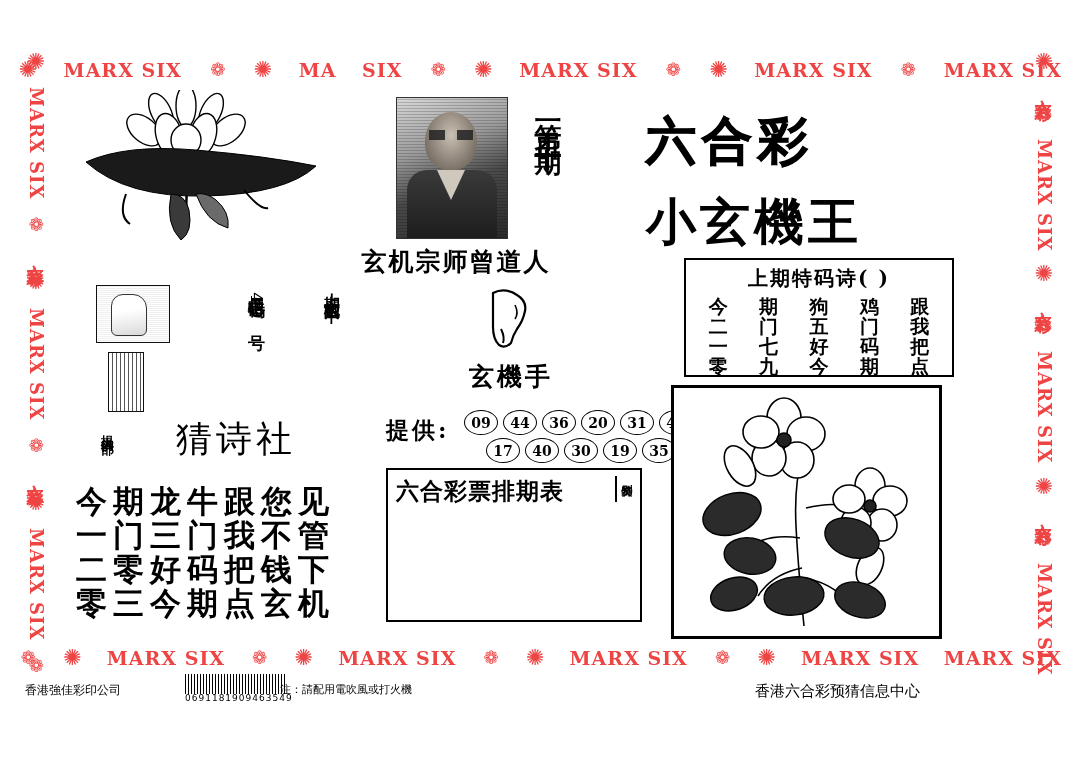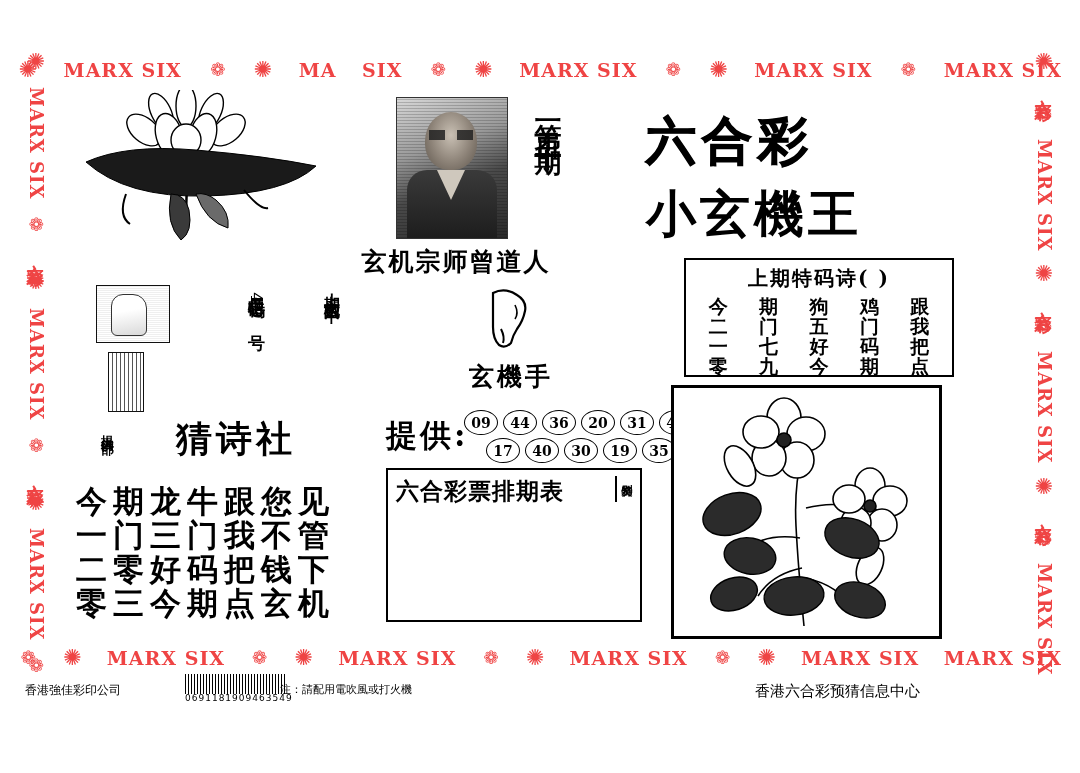--- a/index.html
+++ b/index.html
@@ -44,21 +44,21 @@
   .issue{position:absolute;left:470px;top:12px;width:40px;writing-mode:vertical-rl;
      font-family:"DejaVu Serif","Liberation Serif",serif;font-size:27px;letter-spacing:5px;font-weight:bold;}
 
   .master{position:absolute;left:280px;top:155px;width:240px;text-align:center;
      font-family:"DejaVu Serif","Liberation Serif",serif;font-size:25px;font-weight:bold;letter-spacing:2px;}
 
   
   #title{position:absolute;left:590px;top:18px;width:300px;}
   #title .t1{font-family:"DejaVu Serif","Liberation Serif",serif;font-size:50px;font-weight:bold;letter-spacing:6px;
       -webkit-text-stroke:1px #000;}
-  #title .t2{font-family:"DejaVu Serif","Liberation Serif",serif;font-size:50px;font-weight:bold;letter-spacing:4px;margin-top:6px;}
+  #title .t2{font-family:"DejaVu Serif","Liberation Serif",serif;font-size:50px;font-weight:bold;letter-spacing:4px;margin-top:14px;}
 
   
   #poembox{position:absolute;left:628px;top:168px;width:266px;height:115px;border:2px solid #000;}
   #poembox .hd{text-align:center;font-size:20px;font-weight:bold;letter-spacing:2px;margin-top:5px;
      font-family:"DejaVu Serif","Liberation Serif",serif;}
   #poembox .grid{display:grid;grid-template-columns:repeat(5,1fr);gap:0 2px;padding:4px 8px 0 8px;}
   #poembox .grid span{font-family:"DejaVu Serif","Liberation Serif",serif;font-size:19px;font-weight:bold;text-align:center;line-height:20px;}
 
   
   #stamp{position:absolute;left:40px;top:195px;width:72px;height:56px;border:1px solid #111;
@@ -68,30 +68,30 @@
      border:1px solid #333;border-radius:12px 14px 6px 6px;}
   #bar{position:absolute;left:52px;top:262px;width:34px;height:58px;border:1px solid #111;
      background:repeating-linear-gradient(90deg,#fff 0 3px,#555 3px 4px);}
 
   .vtext{writing-mode:vertical-rl;font-family:"DejaVu Serif","Liberation Serif",serif;font-weight:bold;}
   #v-zhong{position:absolute;left:190px;top:193px;font-size:17px;letter-spacing:3px;text-align:center;}
   #v-shang{position:absolute;left:265px;top:190px;font-size:16px;letter-spacing:3px;}
   #v-tigong{position:absolute;left:42px;top:335px;font-size:13px;letter-spacing:2px;}
 
   #guesspoem{position:absolute;left:120px;top:325px;font-family:"DejaVu Serif","Liberation Serif",serif;
-     font-size:36px;font-weight:bold;letter-spacing:4px;}
+     font-size:36px;font-weight:normal;letter-spacing:4px;}
 
   
   #handicon{position:absolute;left:425px;top:195px;width:60px;height:70px;}
   #handlabel{position:absolute;left:390px;top:270px;width:130px;text-align:center;
      font-family:"DejaVu Serif","Liberation Serif",serif;font-size:25px;font-weight:bold;letter-spacing:3px;}
 
   
   #provide{position:absolute;left:330px;top:325px;font-family:"DejaVu Serif","Liberation Serif",serif;
-     font-size:31px;font-weight:bold;letter-spacing:3px;}
+     font-size:23px;font-weight:bold;letter-spacing:3px;}
   #balls{position:absolute;left:408px;top:320px;width:240px;}
   #balls .row{display:flex;gap:5px;margin-bottom:3px;}
   #balls .row.second{padding-left:22px;}
   .ball{width:32px;height:23px;border:1px solid #000;border-radius:50%;
      display:flex;align-items:center;justify-content:center;font-size:14px;font-weight:bold;
      font-family:"DejaVu Serif","Liberation Serif",serif;background:#fff;text-align:center;}
 
   
   #schedule{position:absolute;left:330px;top:378px;width:252px;height:150px;border:2px solid #000;}
   #schedule .lbl{margin:6px 0 0 8px;font-family:"DejaVu Serif","Liberation Serif",serif;font-size:23px;

